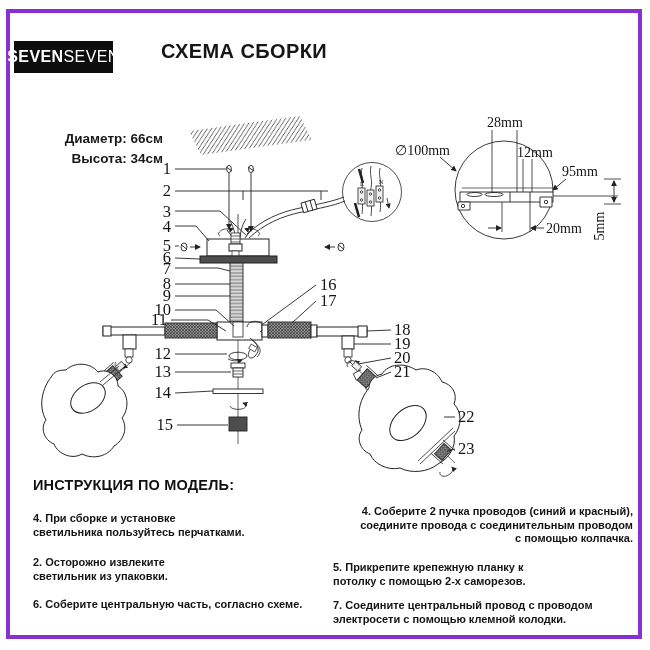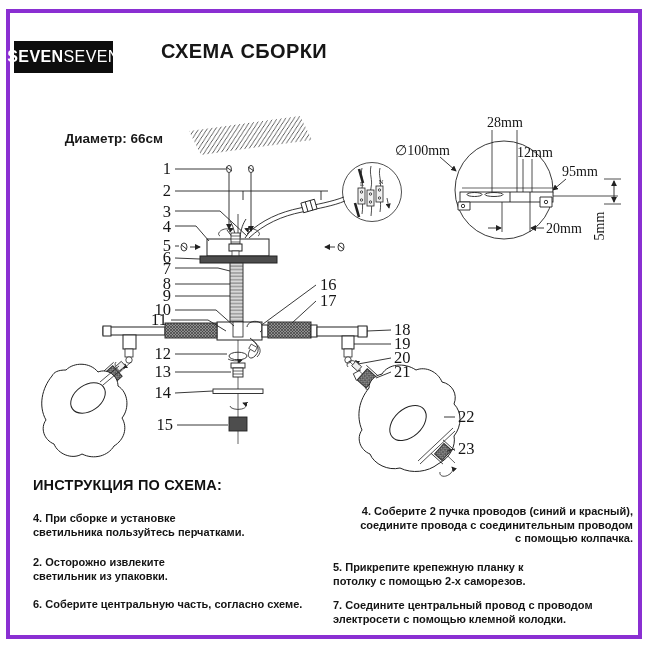--- a/index.html
+++ b/index.html
@@ -308,23 +308,24 @@
     <span class="b">SEVEN</span>
     <span class="l">SEVEN</span>
   </div>
 
 <div class="title">
   <div>СХЕМА СБОРКИ</div>
 </div>
 
 <div class="specs">
   <div>Диаметр: 66см</div>
+  <div>Высота: 34см</div>
 </div>
 
-<div class="instr-h">ИНСТРУКЦИЯ ПО СХЕМА:</div>
+<div class="instr-h">ИНСТРУКЦИЯ ПО МОДЕЛЬ:</div>
 <div class="instr" style="left:33px;top:512px;">4. При сборке и установке
 светильника пользуйтесь перчатками.</div>
 <div class="instr" style="left:33px;top:556px;">2. Осторожно извлеките
 светильник из упаковки.</div>
 <div class="instr" style="left:33px;top:598px;">6. Соберите центральную часть, согласно схеме.</div>
 <div class="instr" style="left:333px;top:505px;text-align:right;">4. Соберите 2 пучка проводов (синий и красный),
 соедините провода с соединительным проводом
 с помощью колпачка.</div>
 <div class="instr" style="left:333px;top:561px;">5. Прикрепите крепежную планку к
 потолку с помощью 2-х саморезов.</div>

